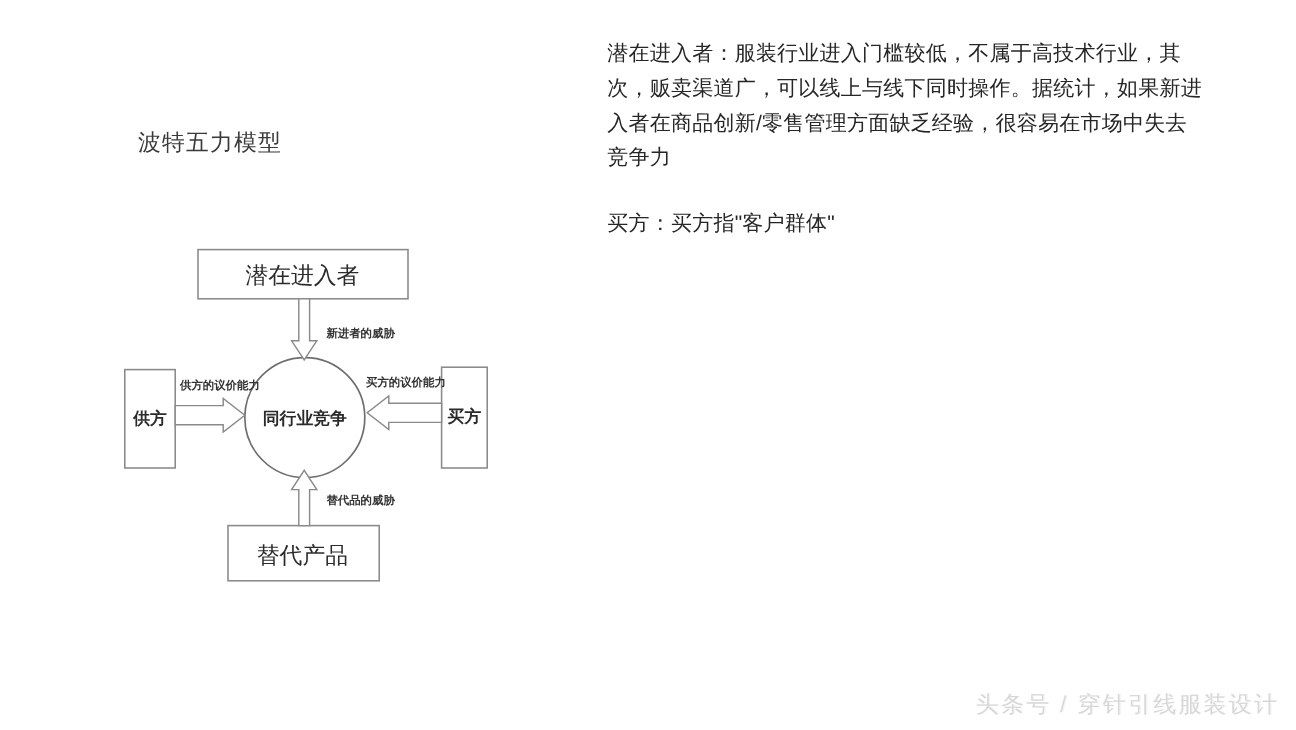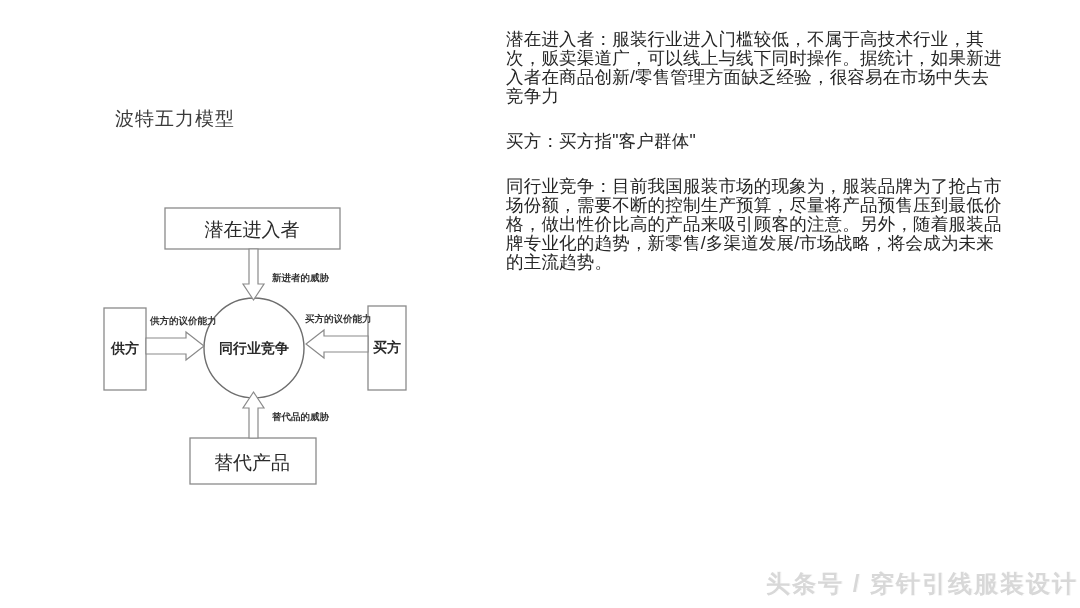--- a/index.html
+++ b/index.html
@@ -72,39 +72,38 @@
 
   
   #text-panel {
     position: absolute;
     left: 506px;
     top: 30px;
     width: 500px;
   }
   .para {
     font-size: 17.5px;
-    line-height: 19px;
+    line-height: 29px;
     color: #262626;
     margin: 0 0 26px 0;
     text-align: left;
     letter-spacing: 0.2px;
   }
   .para:last-child { margin-bottom: 0; }
 
   
   #watermark {
     position: absolute;
-    right: 2px;
+    right: 14px;
     bottom: 8px;
-    font-size: 24px;
+    font-size: 19px;
     color: #d8d8d8;
     letter-spacing: 2px;
     text-shadow: 0 1px 0 #ffffff, 1px 0 0 #f3f3f3;
     white-space: nowrap;
-    font-weight: bold;
   }
 </style>
 </head>
 <body>
 
 <div id="diagram-panel">
 
   <div id="diagram-title">波特五力模型</div>
 
   <svg id="porter-svg" width="500" height="608" viewBox="0 0 500 608">
@@ -135,16 +134,15 @@
 
     <path class="arrow" d="M 258,422 L 258,392 L 264,392 L 253.5,376 L 243,392 L 249,392 L 249,422 Z"></path>
     <text class="edge-label" x="272" y="404">替代品的威胁</text>
 
   </svg>
 </div>
 
 <div id="text-panel">
   <p class="para">潜在进入者：服装行业进入门槛较低，不属于高技术行业，其次，贩卖渠道广，可以线上与线下同时操作。据统计，如果新进入者在商品创新/零售管理方面缺乏经验，很容易在市场中失去竞争力</p>
   <p class="para">买方：买方指"客户群体"</p>
-  <p class="para">同行业竞争：目前我国服装市场的现象为，服装品牌为了抢占市场份额，需要不断的控制生产预算，尽量将产品预售压到最低价格，做出性价比高的产品来吸引顾客的注意。另外，随着服装品牌专业化的趋势，新零售/多渠道发展/市场战略，将会成为未来的主流趋势。</p>
 </div>
 
 <div id="watermark">头条号 / 穿针引线服装设计</div>
 
 </body></html>

